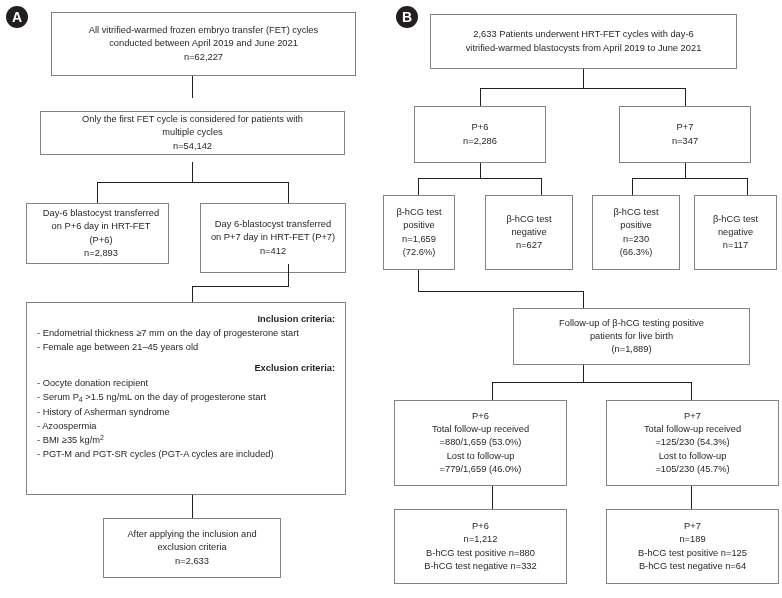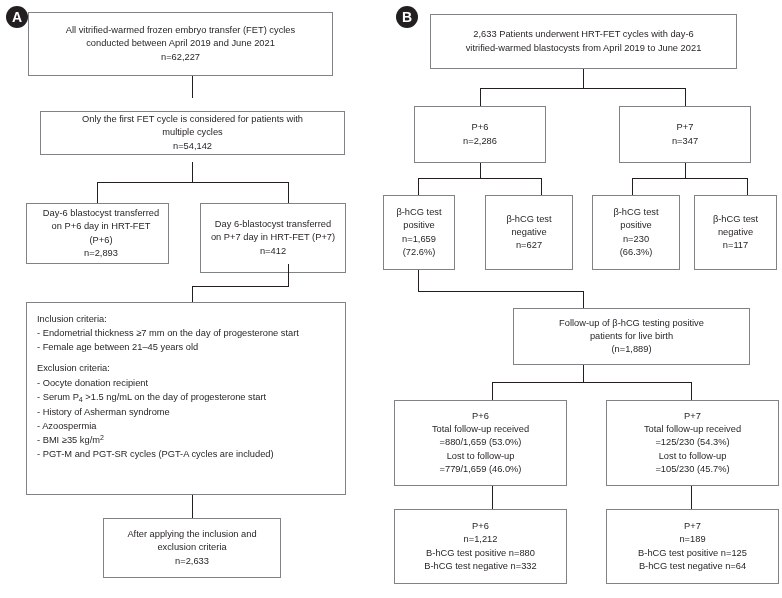--- a/index.html
+++ b/index.html
@@ -27,39 +27,39 @@
     background:#ffffff;
     display:flex; align-items:center; justify-content:center;
     text-align:center;
     font-size:9.3px; line-height:1.42;
     color:#231f20;
     padding:3px 5px;
   }
   .box .inner{ width:100%; }
   .box.left-align{ text-align:left; align-items:flex-start; justify-content:flex-start; padding:9px 10px; }
   .box.left-align .inner{ line-height:1.52; }
-  .crit-head{ font-weight:normal; display:block; }
+  .crit-head{ font-weight:bold; display:block;text-align:right; }
   .crit-line{ display:block; }
   .crit-gap{ display:block; height:7px; }
   sub{ font-size:7px; vertical-align:-0.22em; }
   sup{ font-size:7px; vertical-align:0.42em; }
 
   
   .ln{ position:absolute; background:#231f20; }
   .ln.v{ width:1.2px; }
   .ln.h{ height:1.2px; }
 </style>
 </head>
 <body>
 
 <div id="canvas">
 
   <div class="panel-badge" style="left:6px; top:6px;">A</div>
 
-  <div class="box" style="left:28px; top:12px; width:305px; height:64px;">
+  <div class="box" style="left:51px; top:12px; width:305px; height:64px;">
     <div class="inner">
       <span>All vitrified-warmed frozen embryo transfer (FET) cycles</span><br>
       <span>conducted between April 2019 and June 2021</span><br>
       <span>n=62,227</span>
     </div>
   </div>
   <div class="ln v" style="left:192px; top:76px; height:22px;"></div>
 
   <div class="box" style="left:40px; top:92px; width:305px; height:44px;margin-top:19px;">
     <div class="inner">

